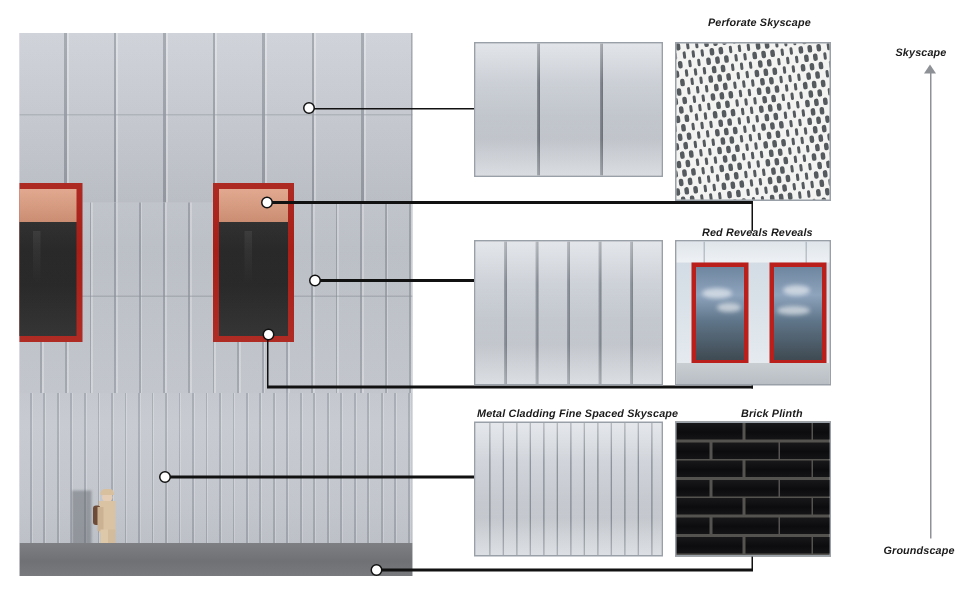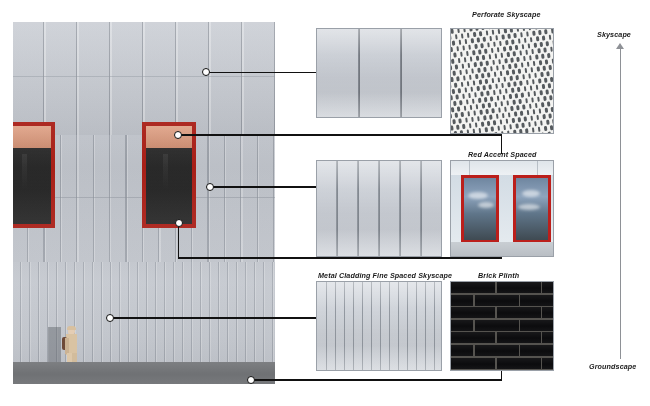--- a/index.html
+++ b/index.html
@@ -515,21 +515,21 @@
 
   <div class="sw sw-med" style="left:316px;top:160px;width:126px;height:97px;">
     <div class="r" style="left:19px"></div>
       <div class="r" style="left:40px"></div>
     <div class="r" style="left:61px"></div>
       <div class="r" style="left:82px"></div>
     <div class="r" style="left:103px"></div>
     <div class="swgloss"></div>
   </div>
 
-  <div class="cap" style="left:468px;top:150px;">Red Accent Spaced</div>
+  <div class="cap" style="left:468px;top:150px;">Red Reveals Reveals</div>
   <div class="sw sw-red" style="left:450px;top:160px;width:104px;height:97px;">
     <div class="rwall" style="left:0;top:0;right:0;height:14px;"></div>
     <div class="rjoint" style="left:18px"></div>
     <div class="rjoint" style="left:86px"></div>
     <div class="rwin" style="left:10px;top:14px;width:38px;height:68px;">
       <div class="rglass">
         <div class="rcloud" style="left:4px;top:14px;width:20px;height:7px;"></div>
         <div class="rcloud" style="left:14px;top:24px;width:16px;height:6px;"></div>
       </div>
     </div>
@@ -553,21 +553,21 @@
     <div class="r" style="left:63px"></div>
       <div class="r" style="left:72px"></div>
     <div class="r" style="left:81px"></div>
       <div class="r" style="left:90px"></div>
     <div class="r" style="left:99px"></div>
       <div class="r" style="left:108px"></div>
     <div class="r" style="left:117px"></div>
     <div class="swgloss"></div>
   </div>
 
-  <div class="cap" style="left:478px;top:271px;">Brick Plinth</div>
+  <div class="cap" style="left:494px;top:271px;">Brick Plinth</div>
   <div class="sw sw-brick" style="left:450px;top:281px;width:104px;height:90px;">
     <div id="brickwall" style="position:absolute;inset:0;">
         <div class="brick" style="left: 0px; top: 0px; width: 44px; height: 11px; position: absolute;"></div>
         <div class="brick" style="left: 45.6px; top: 0px; width: 44px; height: 11px; position: absolute;"></div>
         <div class="brick" style="left: 91.2px; top: 0px; width: 44px; height: 11px; position: absolute;"></div>
         <div class="brick" style="left: -22px; top: 12.6px; width: 44px; height: 11px; position: absolute;"></div>
         <div class="brick" style="left: 23.6px; top: 12.6px; width: 44px; height: 11px; position: absolute;"></div>
         <div class="brick" style="left: 69.2px; top: 12.6px; width: 44px; height: 11px; position: absolute;"></div>
         <div class="brick" style="left: 0px; top: 25.2px; width: 44px; height: 11px; position: absolute;"></div>
         <div class="brick" style="left: 45.6px; top: 25.2px; width: 44px; height: 11px; position: absolute;"></div>

